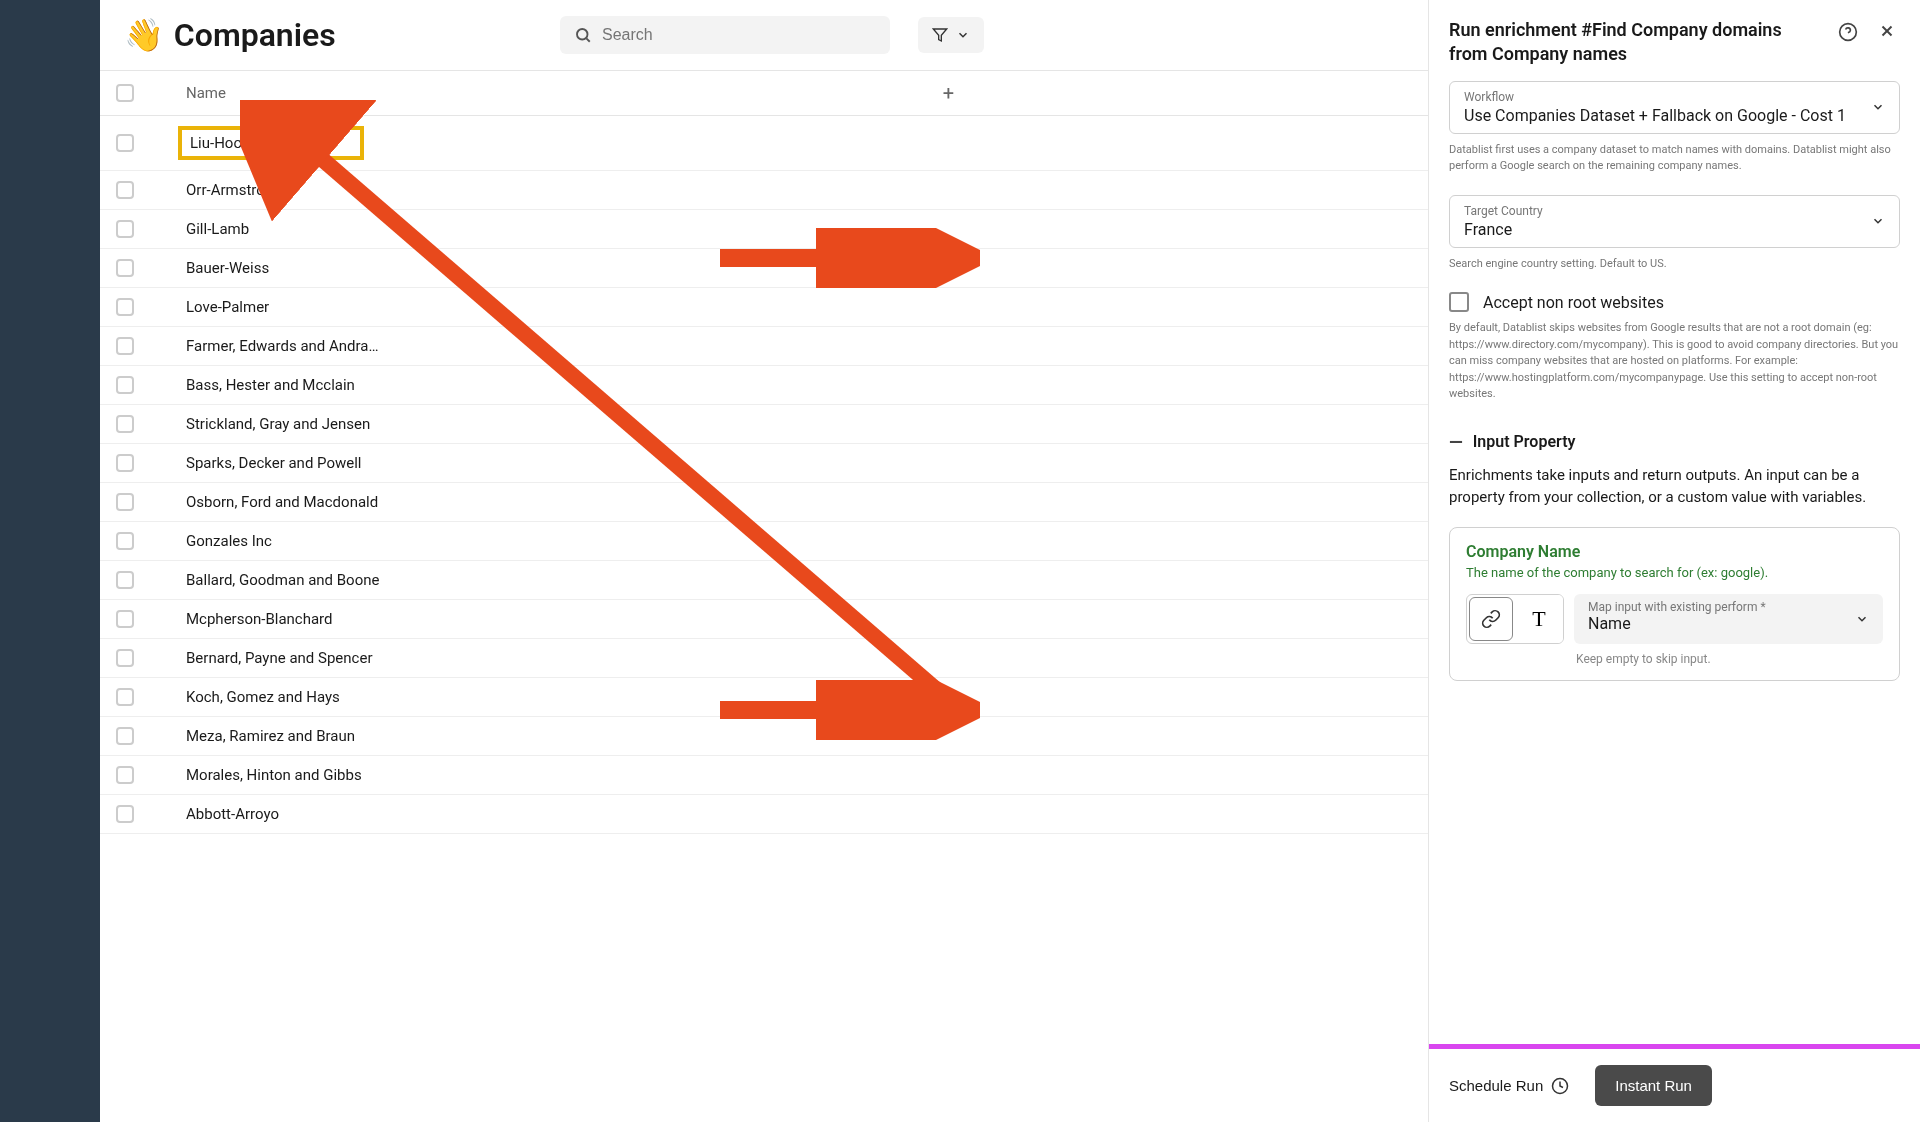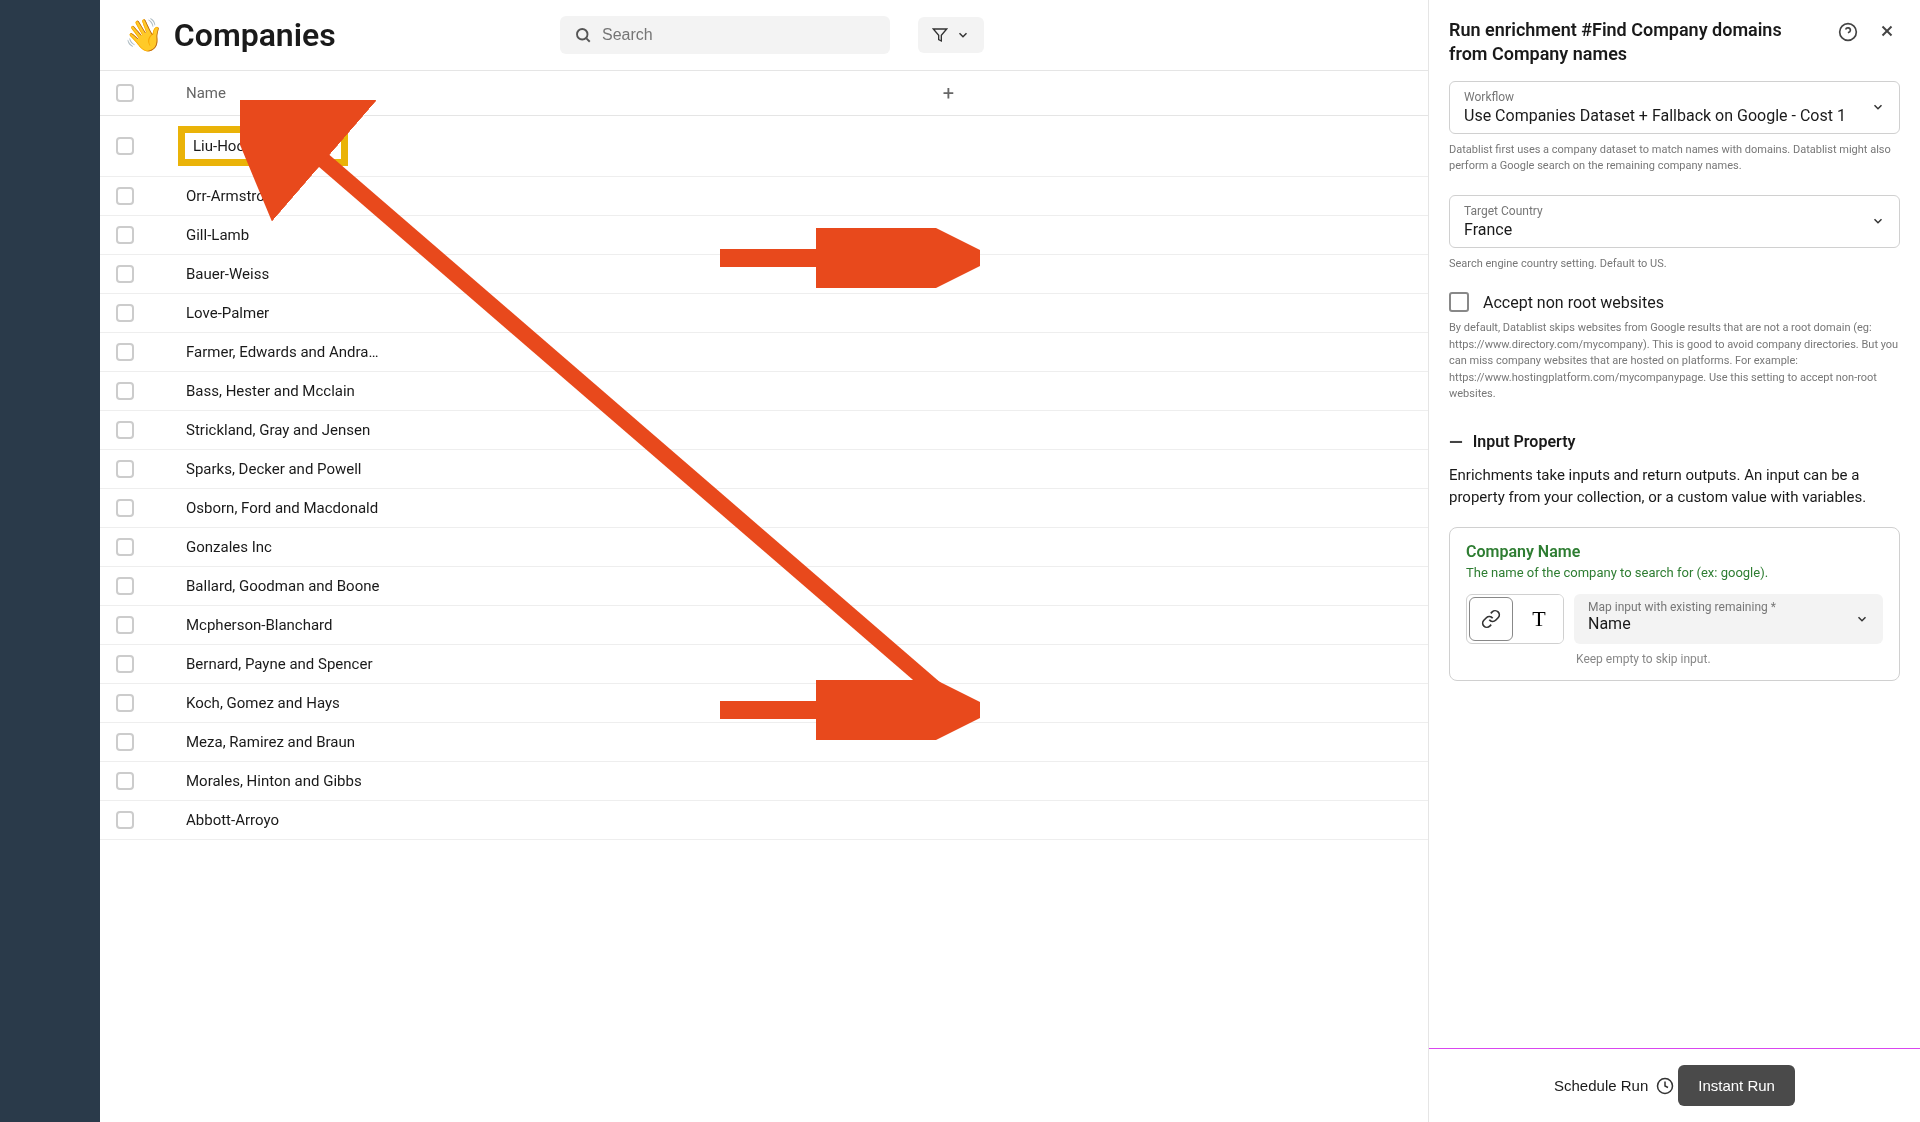--- a/index.html
+++ b/index.html
@@ -106,24 +106,24 @@
       margin-right: 450px;
     }
     .row {
       display: flex;
       align-items: center;
       padding: 10px 16px;
       border-bottom: 1px solid #eee;
       gap: 16px;
     }
     .row.selected .cell {
-      border: 7px solid #eab308;
+      border: 4px solid #eab308;
       padding: 4px 8px;
       margin-left: 28px;
-      width: 170px;
+      width: 186px;
     }
     .cell {
       font-size: 15px;
       color: #1a1a1a;
       margin-left: 36px;
     }
     .panel {
       width: 492px;
       border-left: 1px solid #e5e5e5;
       display: flex;
@@ -288,26 +288,26 @@
       font-size: 16px;
       color: #1a1a1a;
     }
     .map-hint {
       font-size: 12px;
       color: #888;
       margin-top: 8px;
       padding-left: 110px;
     }
     .panel-footer {
-      border-top: 1px solid #d946ef;
+      border-top: 5px solid #d946ef;
       padding: 16px 20px;
       display: flex;
       align-items: center;
-      justify-content: center;
-      gap: 4px;
+      justify-content: flex-start;
+      gap: 26px;
     }
     .sched-btn {
       display: flex;
       align-items: center;
       gap: 8px;
       background: transparent;
       border: none;
       font-size: 15px;
       color: #1a1a1a;
       cursor: pointer;
@@ -499,21 +499,21 @@
             <svg width="20" height="20" viewBox="0 0 24 24" fill="none" stroke="#333" stroke-width="2">
                 <path d="M10 13a5 5 0 0 0 7.54.54l3-3a5 5 0 0 0-7.07-7.07l-1.72 1.71"></path>
                 <path d="M14 11a5 5 0 0 0-7.54-.54l-3 3a5 5 0 0 0 7.07 7.07l1.71-1.71"></path>
               </svg>
           </div>
           <div class="toggle-btn">
             <span style="font-family:serif;font-size:22px;">T</span>
           </div>
         </div>
         <div class="map-field">
-          <span class="map-label">Map input with existing remaining *</span>
+          <span class="map-label">Map input with existing perform *</span>
           <span class="map-value">Name</span>
           <svg class="field-chevron chev" viewBox="0 0 24 24" fill="none" stroke="#333" stroke-width="2.5">
               <polyline points="6 9 12 15 18 9"></polyline>
             </svg>
         </div>
       </div>
       <div class="map-hint">Keep empty to skip input.</div>
     </div>
   </div>
 

